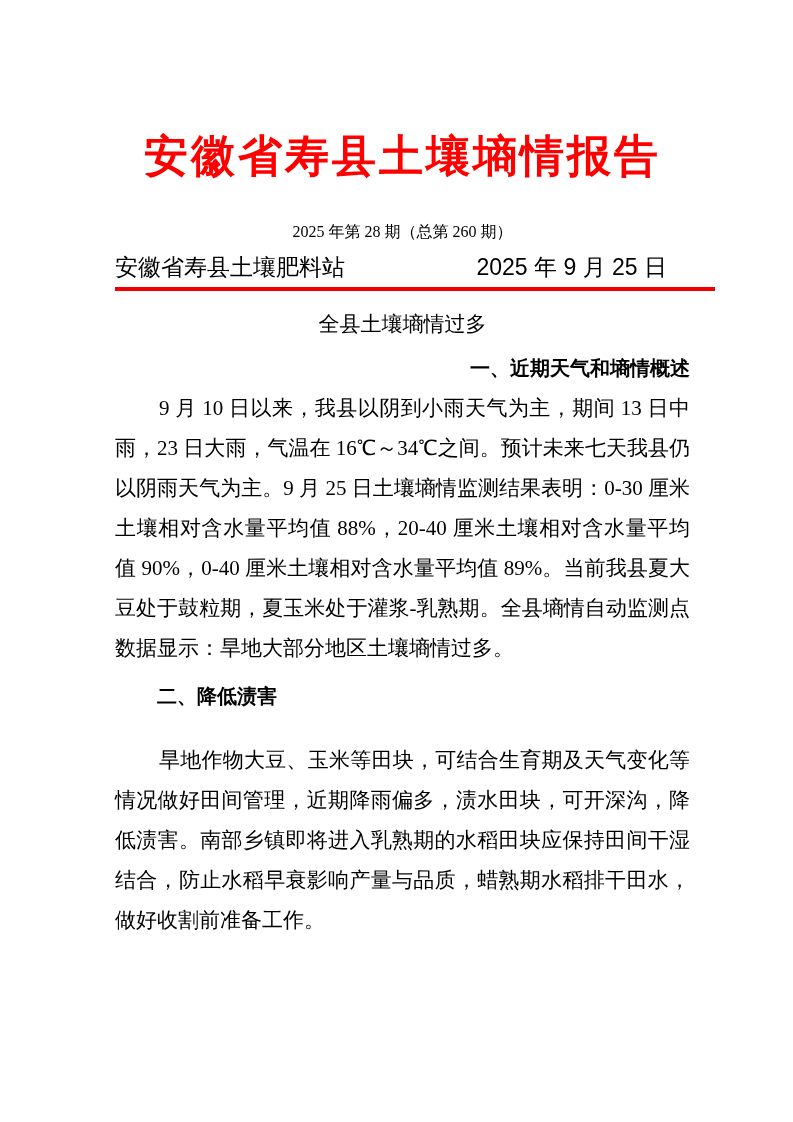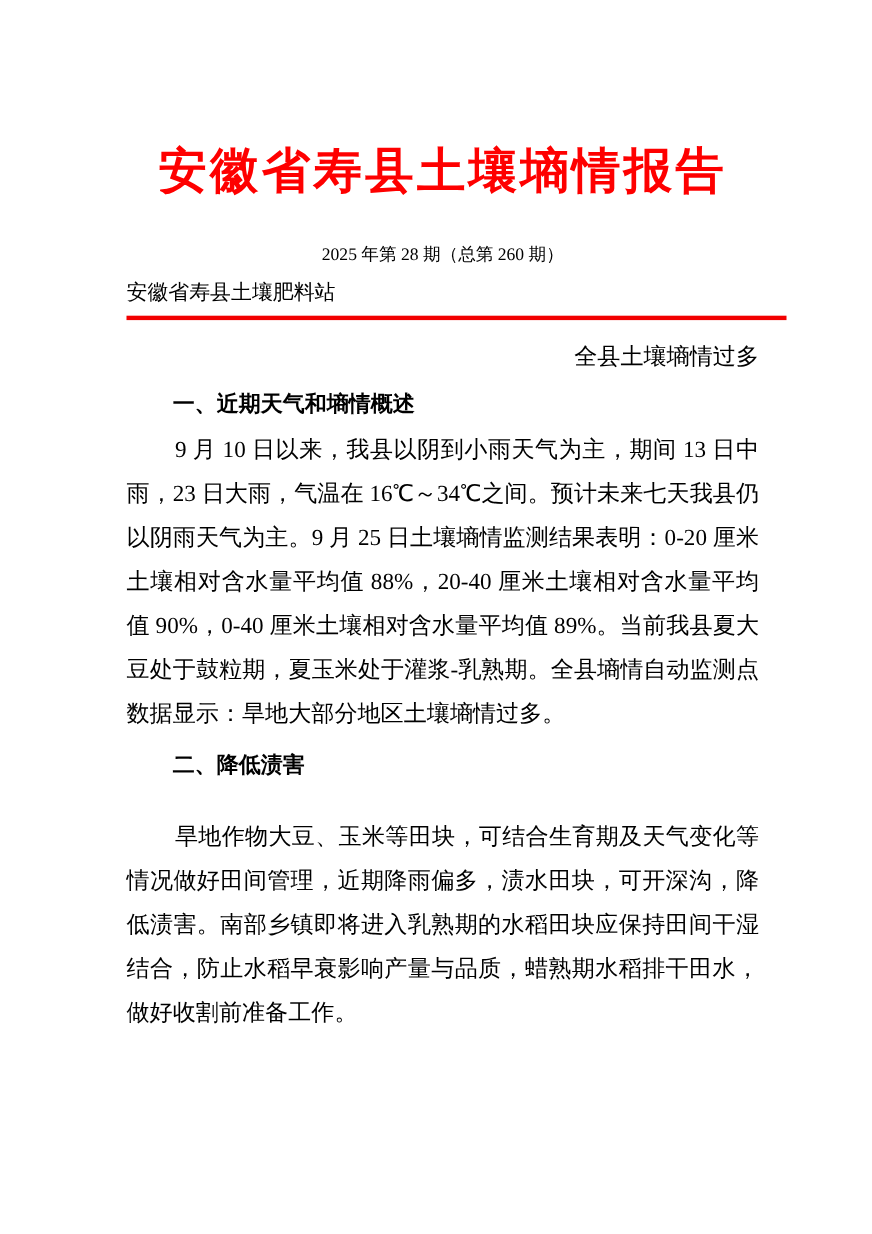--- a/index.html
+++ b/index.html
@@ -35,48 +35,48 @@
       line-height: 28px;
       text-align: center;
       font-family: "Liberation Serif", serif;
     }
     .org-date {
       margin-top: 7px;
       display: flex;
       justify-content: space-between;
       align-items: baseline;
       font-family: "Liberation Sans", sans-serif;
-      font-size: 19px;
+      font-size: 23px;
       line-height: 28px;
       padding-right: 23px;
       font-weight: 500;
     }
     .red-divider {
       border: none;
       border-top: 4px solid var(--divider-color, #f20000);
       margin: 6px -25px 0 0;
       height: 0;
     }
     .subtitle {
       margin: 21px 0 0 0;
       font-size: 21px;
       line-height: 24px;
       font-weight: 400;
-      text-align: right;
+      text-align: center;
       font-family: "Liberation Serif", serif;
     }
     .sec-heading {
       font-family: "Liberation Sans", sans-serif;
       font-size: 20px;
       line-height: 23px;
       font-weight: 700;
       margin: 0;
       text-indent: 42px;
     }
-    #sec1-heading { margin-top: 21px; }
+    #sec1-heading { margin-top: 21px; text-align: right; }
     #sec2-heading { margin-top: 17px; }
     .body-para {
       margin: 0;
       font-size: 21px;
       line-height: 40px;
       text-align: justify;
       text-indent: 44px;
       font-family: "Liberation Serif", serif;
     }
     #sec1-para { margin-top: 8px; }
@@ -86,27 +86,28 @@
 <body>
 
 <div class="page">
 
   <h1 class="report-title">安徽省寿县土壤墒情报告</h1>
 
   <div class="issue-line">2025 年第 28 期（总第 260 期）</div>
 
   <div class="org-date">
     <span>安徽省寿县土壤肥料站</span>
+    <span>2025 年 9 月 25 日</span>
   </div>
 
   <hr class="red-divider">
 
   <h2 class="subtitle">全县土壤墒情过多</h2>
 
   <h3 class="sec-heading" id="sec1-heading">一、近期天气和墒情概述</h3>
 
-  <p class="body-para" id="sec1-para">9 月 10 日以来，我县以阴到小雨天气为主，期间 13 日中雨，23 日大雨，气温在 16℃～34℃之间。预计未来七天我县仍以阴雨天气为主。9 月 25 日土壤墒情监测结果表明：0-20 厘米土壤相对含水量平均值 88%，20-40 厘米土壤相对含水量平均值 90%，0-40 厘米土壤相对含水量平均值 89%。当前我县夏大豆处于鼓粒期，夏玉米处于灌浆-乳熟期。全县墒情自动监测点数据显示：旱地大部分地区土壤墒情过多。</p>
+  <p class="body-para" id="sec1-para">9 月 10 日以来，我县以阴到小雨天气为主，期间 13 日中雨，23 日大雨，气温在 16℃～34℃之间。预计未来七天我县仍以阴雨天气为主。9 月 25 日土壤墒情监测结果表明：0-30 厘米土壤相对含水量平均值 88%，20-40 厘米土壤相对含水量平均值 90%，0-40 厘米土壤相对含水量平均值 89%。当前我县夏大豆处于鼓粒期，夏玉米处于灌浆-乳熟期。全县墒情自动监测点数据显示：旱地大部分地区土壤墒情过多。</p>
 
   <h3 class="sec-heading" id="sec2-heading">二、降低渍害</h3>
 
   <p class="body-para" id="sec2-para">旱地作物大豆、玉米等田块，可结合生育期及天气变化等情况做好田间管理，近期降雨偏多，渍水田块，可开深沟，降低渍害。南部乡镇即将进入乳熟期的水稻田块应保持田间干湿结合，防止水稻早衰影响产量与品质，蜡熟期水稻排干田水，做好收割前准备工作。</p>
 
 </div>
 
 </body></html>

